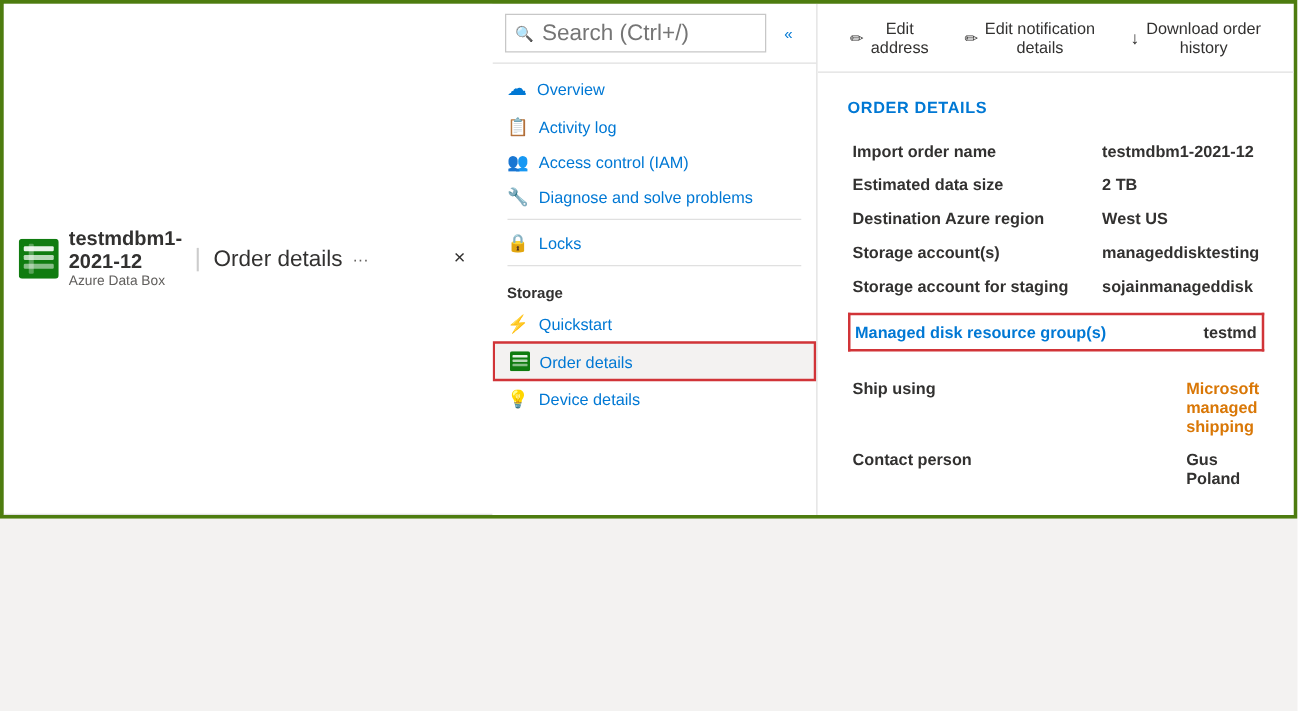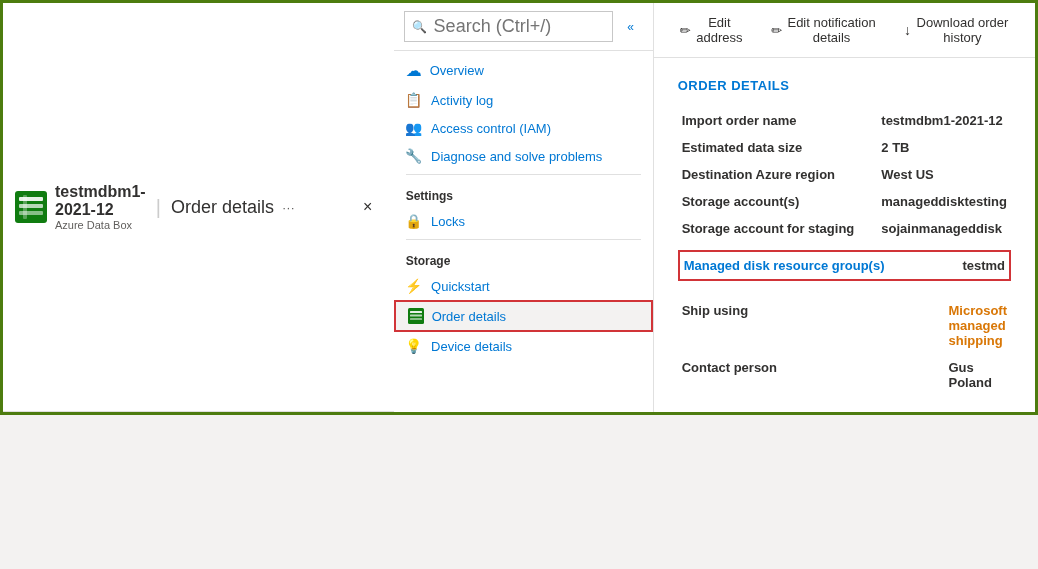--- a/index.html
+++ b/index.html
@@ -89,21 +89,20 @@
         <div class="nav-item">
           <span style="font-size:14px;">👥</span>
           <span class="nav-label">Access control (IAM)</span>
         </div>
         <div class="nav-item">
           <span style="font-size:14px;">🔧</span>
           <span class="nav-label">Diagnose and solve problems</span>
         </div>
 
         <hr class="nav-divider">
-        <div class="nav-section-label">Settings</div>
 
         <div class="nav-item">
           <span style="font-size:14px;">🔒</span>
           <span class="nav-label">Locks</span>
         </div>
 
         <hr class="nav-divider">
         <div class="nav-section-label">Storage</div>
 
         <div class="nav-item">

